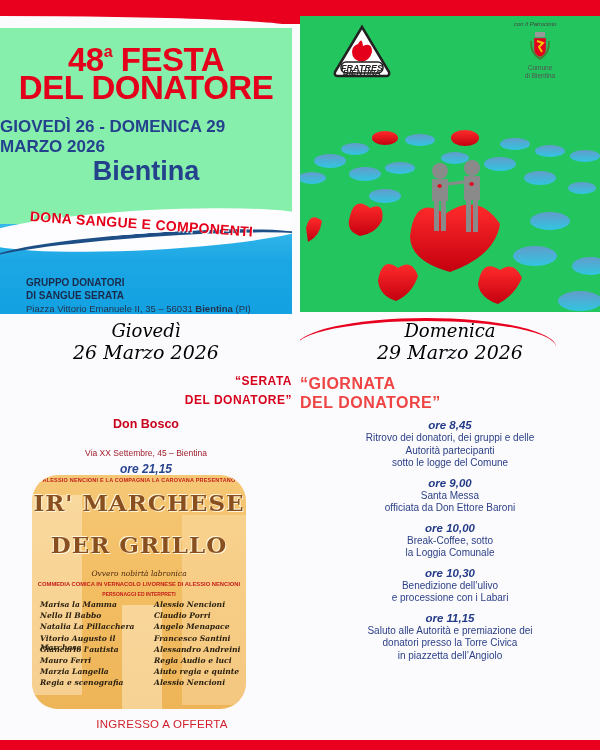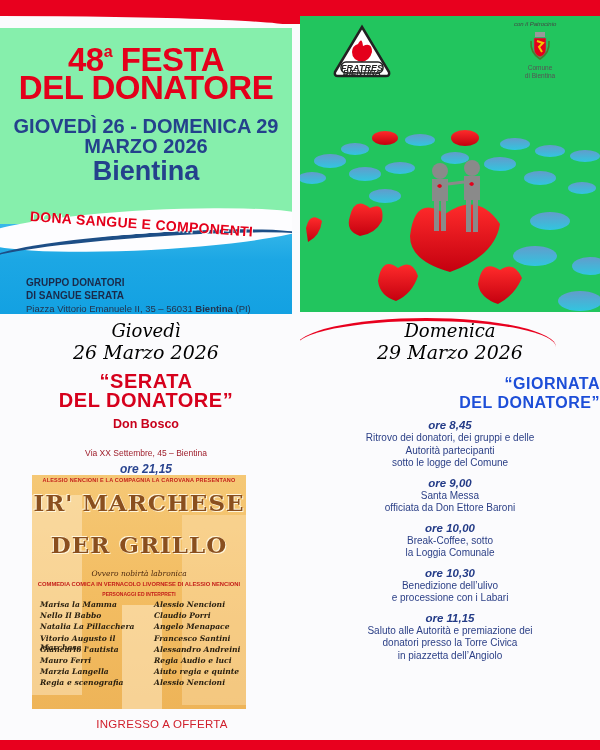--- a/index.html
+++ b/index.html
@@ -5,21 +5,21 @@
   html, body { margin:0; padding:0; }
   body { width:600px; height:750px; overflow:hidden; background:#fbfbfd; position:relative; font-family:"Liberation Sans", sans-serif; }
   .topbar { position:absolute; left:0; top:0; width:600px; height:24px; background:#e8001e; }
   .topbar-curve { position:absolute; left:0; top:16px; width:300px; height:14px; background:#fbfbfd; border-top-left-radius:0; border-top-right-radius:300px 12px; }
   .bottombar { position:absolute; left:0; top:740px; width:600px; height:10px; background:#e8001e; }
 
   
   .panel-a { position:absolute; left:0; top:28px; width:292px; height:286px; background:#86efac; overflow:hidden; }
   .a-title { position:absolute; left:0; width:292px; text-align:center; color:#e4001b; font-family:"Liberation Sans", sans-serif; font-weight:bold; font-size:33px; line-height:36px; letter-spacing:-0.5px; }
   .a-title sup { font-size:16px; vertical-align:14px; }
-  .a-dates { position:absolute; left:0; width:292px; text-align:center; color:#24418c; font-weight:bold; font-size:20px; line-height:21px; }
+  .a-dates { position:absolute; left:0; width:292px; text-align:left; color:#24418c; font-weight:bold; font-size:17px; line-height:21px; }
   .a-town { position:absolute; left:0; width:292px; text-align:center; color:#24418c; font-weight:bold; font-size:27px; top:128px; }
   .a-wave { position:absolute; left:0; top:196px; width:292px; height:90px; background:linear-gradient(180deg,#38b8ea 0%, #1ca7e4 40%, #13a1e2 100%); }
   .a-wave-top { position:absolute; left:-20px; top:182px; width:340px; height:40px; border-radius:50%; background:#fdfdff; transform:rotate(-3deg); }
   .a-wave-line { position:absolute; left:-10px; top:205px; width:320px; height:26px; border-radius:50%; border-top:4px solid #1d4e86; transform:rotate(-4deg); }
   .a-slogan { position:absolute; left:30px; top:180px; color:#e4001b; font-weight:bold; font-size:14px; transform:rotate(4deg); transform-origin:left center; white-space:nowrap; letter-spacing:0.3px; text-shadow:1px 1px 0 #fff; }
   .a-org { position:absolute; left:26px; top:248px; color:#1a2a4a; font-size:10px; line-height:13px; }
   .a-org b { font-weight:bold; }
   .a-org .addr { font-weight:normal; font-size:9.5px; color:#22344e; }
 
   
@@ -28,46 +28,46 @@
   .logo-label { position:absolute; left:33px; top:52px; width:58px; text-align:center; font-size:8px; font-weight:bold; font-style:italic; color:#222; }
   .patron-text { position:absolute; left:214px; top:5px; font-size:6px; font-style:italic; color:#444; }
   .crest { position:absolute; left:228px; top:15px; width:24px; height:30px; }
   .comune-label { position:absolute; left:212px; top:48px; width:56px; text-align:center; font-size:6.5px; line-height:8px; color:#555; }
 
   
   .panel-c { position:absolute; left:0; top:316px; width:292px; height:424px; background:#fbfbfd; }
   .script { font-family:"DejaVu Serif", serif; font-style:italic; color:#000000; text-align:center; }
   .c-day { position:absolute; left:0; width:292px; top:4px; font-size:18px; }
   .c-date { position:absolute; left:0; width:292px; top:25px; font-size:19px; }
-  .c-event { position:absolute; left:0; width:292px; top:56px; text-align:center; color:#d6001c; font-weight:bold; font-size:20px; line-height:19px; letter-spacing:0.5px; }
+  .c-event { position:absolute; left:0; width:292px; top:56px; text-align:right; color:#d6001c; font-weight:bold; font-size:12px; line-height:19px; letter-spacing:0.5px; }
   .c-venue { position:absolute; left:0; width:292px; top:100px; text-align:center; color:#c8001b; font-weight:bold; font-size:12.5px; line-height:16px; }
   .c-addr { position:absolute; left:0; width:292px; top:132px; text-align:center; color:#9e1d2a; font-size:8.5px; }
   .c-time { position:absolute; left:0; width:292px; top:146px; text-align:center; color:#2a4590; font-weight:bold; font-style:italic; font-size:12px; }
 
-  .poster { position:absolute; left:32px; top:159px; width:214px; height:234px; background:linear-gradient(180deg,#f5c876 0%, #f3bd62 50%, #eeb458 100%); overflow:hidden; }
+  .poster { position:absolute; left:32px; top:159px; width:214px; height:234px; background:linear-gradient(180deg,#f5c876 0%, #f3bd62 50%, #eeb458 100%); overflow:hidden;border-radius:26px; }
   .poster-bg1 { position:absolute; left:0; top:20px; width:50px; height:200px; background:rgba(255,240,210,0.45); }
   .poster-bg2 { position:absolute; left:90px; top:130px; width:40px; height:104px; background:rgba(255,240,210,0.5); }
   .poster-bg3 { position:absolute; left:150px; top:40px; width:64px; height:190px; background:rgba(255,235,200,0.35); }
   .p-presents { position:absolute; left:0; width:214px; top:2px; text-align:center; color:#c4201a; font-size:5.5px; font-weight:bold; letter-spacing:0.2px; }
   .p-title { position:absolute; left:0; width:214px; text-align:center; color:#8a4f1e; font-family:"DejaVu Serif", serif; font-weight:bold; font-size:23px; letter-spacing:1px; text-shadow:1px 1px 0 #fff6dc, -1px -1px 0 #fff6dc; }
   .p-sub { position:absolute; left:0; width:214px; top:94px; text-align:center; color:#4d2a10; font-family:"DejaVu Serif", serif; font-style:italic; font-size:7.5px; }
   .p-comedy { position:absolute; left:0; width:214px; top:106px; text-align:center; color:#c4201a; font-size:5.8px; font-weight:bold; }
   .p-cast-head { position:absolute; left:0; width:214px; top:116px; text-align:center; color:#c4201a; font-size:5px; font-weight:bold; }
   .p-cast { position:absolute; left:8px; top:125px; width:204px; }
   .p-row { display:flex; height:11.2px; font-family:"DejaVu Serif", serif; font-style:italic; font-weight:bold; font-size:7.6px; color:#2a2010; }
   .p-row .r { width:114px; }
   .p-row .a { flex:1; }
   .c-entry { position:absolute; left:16px; width:292px; top:402px; text-align:center; color:#d0202c; font-size:11.5px; letter-spacing:0.3px; }
 
   
   .panel-d { position:absolute; left:300px; top:318px; width:300px; height:422px; background:#fbfbfd; overflow:hidden; }
   .d-swoosh { position:absolute; left:-4px; top:0px; width:260px; height:26px; border-top:3px solid #e8001e; border-radius:50% 50% 0 0 / 100% 100% 0 0; }
   .d-day { position:absolute; left:0; width:300px; top:2px; font-size:18px; }
   .d-date { position:absolute; left:0; width:300px; top:23px; font-size:19px; }
-  .d-event { position:absolute; left:0; width:300px; top:56px; text-align:right; color:#1d4ed8; font-weight:bold; font-size:16px; line-height:19px; letter-spacing:0.5px; }
+  .d-event { position:absolute; left:0; width:300px; top:56px; text-align:left; color:#ef4444; font-weight:bold; font-size:16px; line-height:19px; letter-spacing:0.5px; }
   .d-sched { position:absolute; left:0; width:300px; top:100px; }
   .d-item { text-align:center; color:#2b3f86; margin-bottom:6px; }
   .d-item .t { font-weight:bold; font-style:italic; font-size:11.5px; line-height:14px; color:#233b87; }
   .d-item .l { font-size:10px; line-height:12.5px; }
 </style>
 </head>
 <body>
 
 <div class="topbar"></div>
 <div class="topbar-curve"></div>

